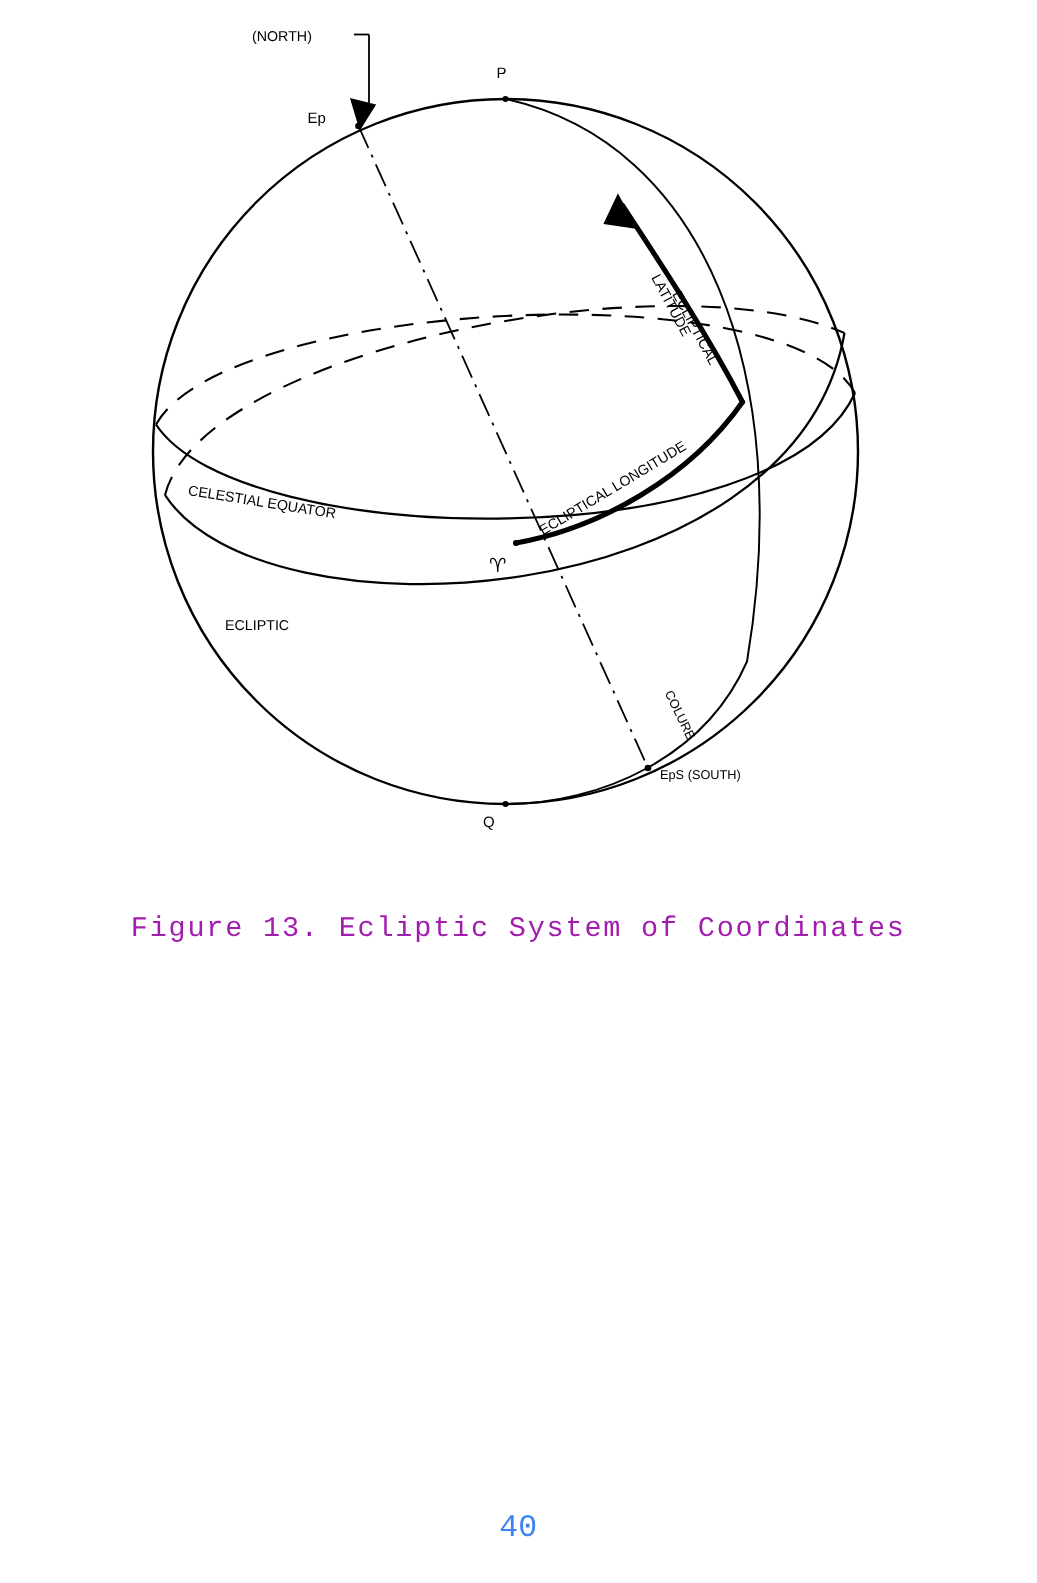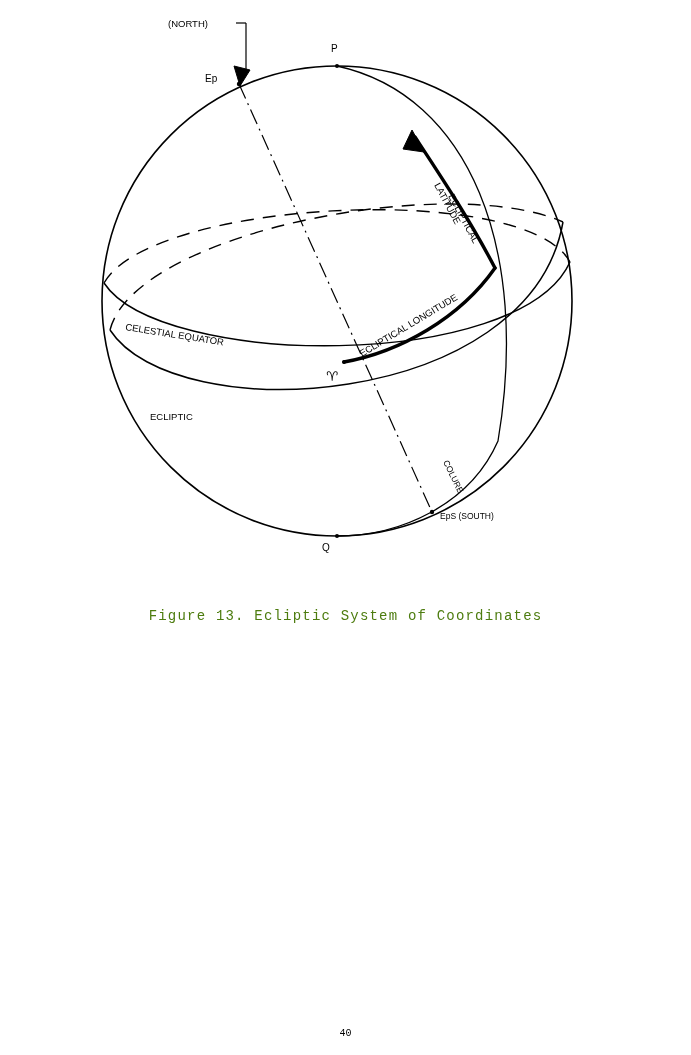--- a/index.html
+++ b/index.html
@@ -51,34 +51,33 @@
     font-size: 13px;
     fill: #000000;
   }
   #caption {
     position: absolute;
     left: 0;
     top: 608px;
     width: 691px;
     text-align: center;
     font-family: "Liberation Mono", monospace;
-    font-size: 14px;
+    font-size: 19px;
     letter-spacing: 1.2px;
-    color: #4d7c0f;
+    color: #a21caf;
   }
   #page-number {
     position: absolute;
     left: 0;
     top: 1008px;
     width: 691px;
     text-align: center;
     font-family: "Liberation Mono", monospace;
-    font-size: 10px;
-    color: #000000;
-    margin-top: 20px;
+    font-size: 21px;
+    color: #3b82f6;
   }
 </style>
 </head>
 <body>
 
 <div id="page">
 
   <div id="figure-area">
     <svg id="figure-svg" width="691" height="580" viewBox="0 0 691 580">
 

